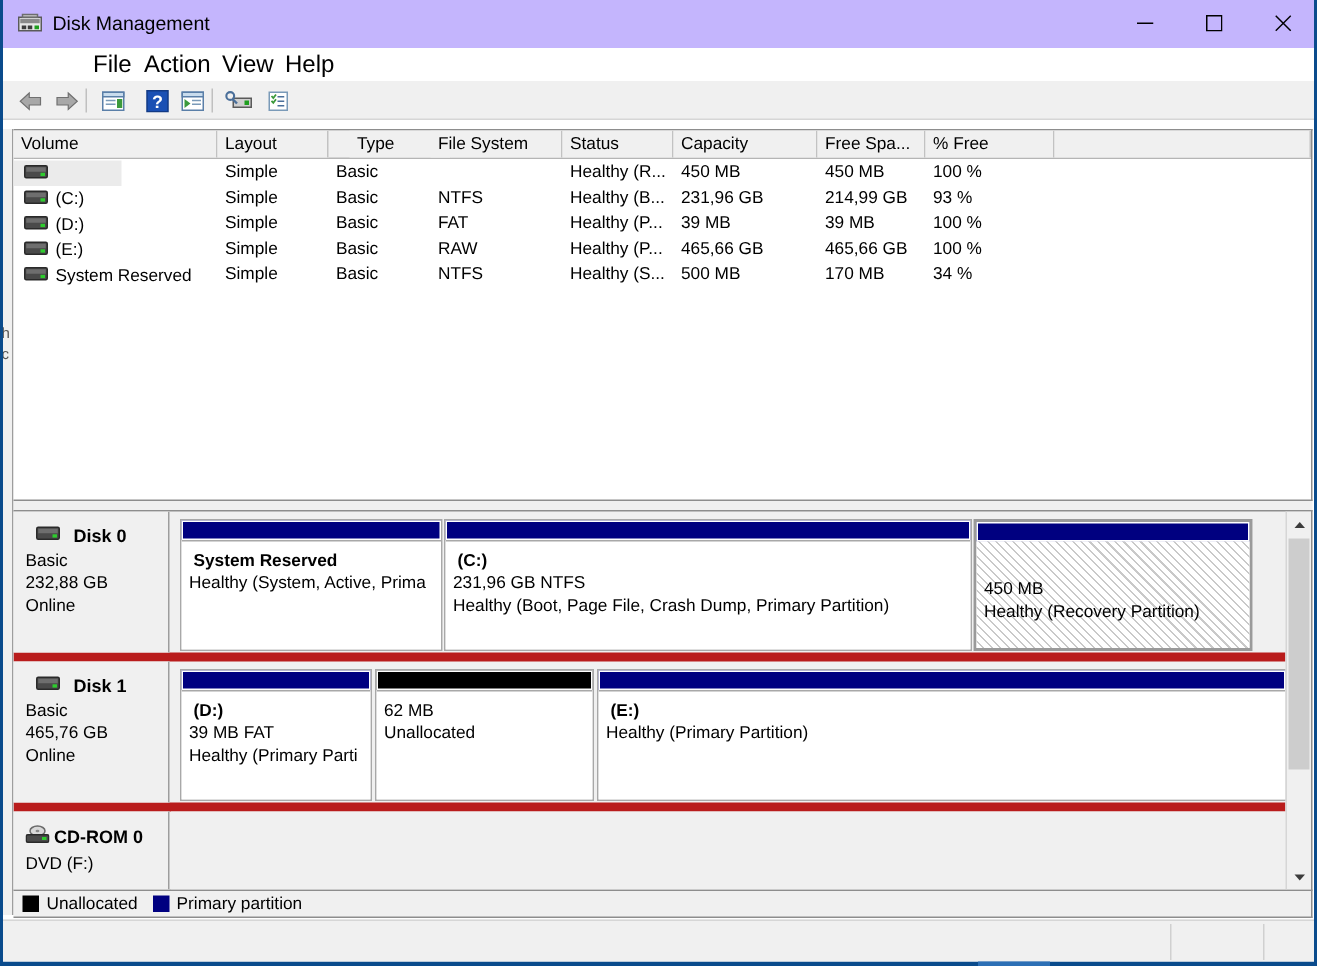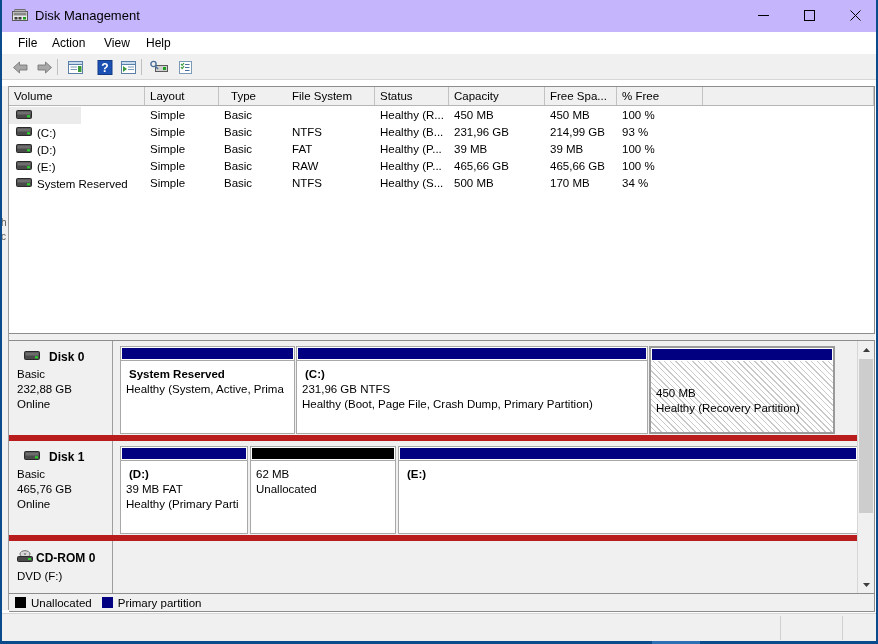--- a/index.html
+++ b/index.html
@@ -58,21 +58,21 @@
   #btn-max { left: 784px; }
   #btn-close { left: 830px; }
 
   
   #menubar {
     position: absolute; left: 2px; top: 32px; width: 874px; height: 22px;
     background: #ffffff;
   }
   .menu-item {
     position: absolute; top: 3px; height: 17px; line-height: 17px;
-    font-size: 12px; padding: 0 6px; cursor: default; white-space: nowrap;
+    font-size: 16px; padding: 0 6px; cursor: default; white-space: nowrap; margin-left: 44px;
   }
 
   
   #toolbar {
     position: absolute; left: 2px; top: 54px; width: 874px; height: 26px;
     background: #f0f0f0;
     border-bottom: 1px solid #d6d6d6;
     box-sizing: border-box;
   }
   .tb-btn {
@@ -382,21 +382,21 @@
   </div>
 
   <div id="left-stub">
     <div id="left-stub-txt">h<br>c</div>
   </div>
 
   <div id="listpane">
     <div id="list-header">
         <div class="hcell" style="left: 0px; width: 136px;">Volume</div>
         <div class="hcell" style="left: 136px; width: 74px;">Layout</div>
-        <div class="hcell" style="left: 217px; width: 68px;">Type</div>
+        <div class="hcell" style="left: 224px; width: 68px;">Type</div>
         <div class="hcell" style="left: 278px; width: 88px;">File System</div>
         <div class="hcell" style="left: 366px; width: 74px;">Status</div>
         <div class="hcell" style="left: 440px; width: 96px;">Capacity</div>
         <div class="hcell" style="left: 536px; width: 72px;">Free Spa...</div>
         <div class="hcell" style="left: 608px; width: 86px;">% Free</div>
         <div class="hcell" style="left: 694px; width: 171px;"></div>
       </div>
     <div id="list-rows">
         <div class="list-row" style="top: 20px;">
           <div class="vol-name-wrap vol-sel" style="width: 72px;">
@@ -556,20 +556,21 @@
               <div class="part-bar bar-unalloc"></div>
               <div class="part-body">
                 <div class="part-line">62 MB</div>
                 <div class="part-line">Unallocated</div>
               </div>
             </div>
             <div class="part" style="left: 284px; width: 460px;">
               <div class="part-bar bar-primary"></div>
               <div class="part-body">
                 <div class="part-label part-line">(E:)</div>
+                <div class="part-line">Healthy (Primary Partition)</div>
               </div>
             </div>
           </div>
         </div>
         <div class="disk-row" id="cdrow" style="top: 200px; height: 52px;">
           <div class="disk-info">
             <div class="disk-title">
               <span><svg width="16" height="13" viewBox="0 0 16 13" style="margin-right:3px">
                   <ellipse cx="8" cy="4" rx="5" ry="3.3" fill="#d8d8d8" stroke="#6a6a6a"></ellipse>
                   <ellipse cx="8" cy="4" rx="1.3" ry="0.9" fill="#8a8a8a"></ellipse>

